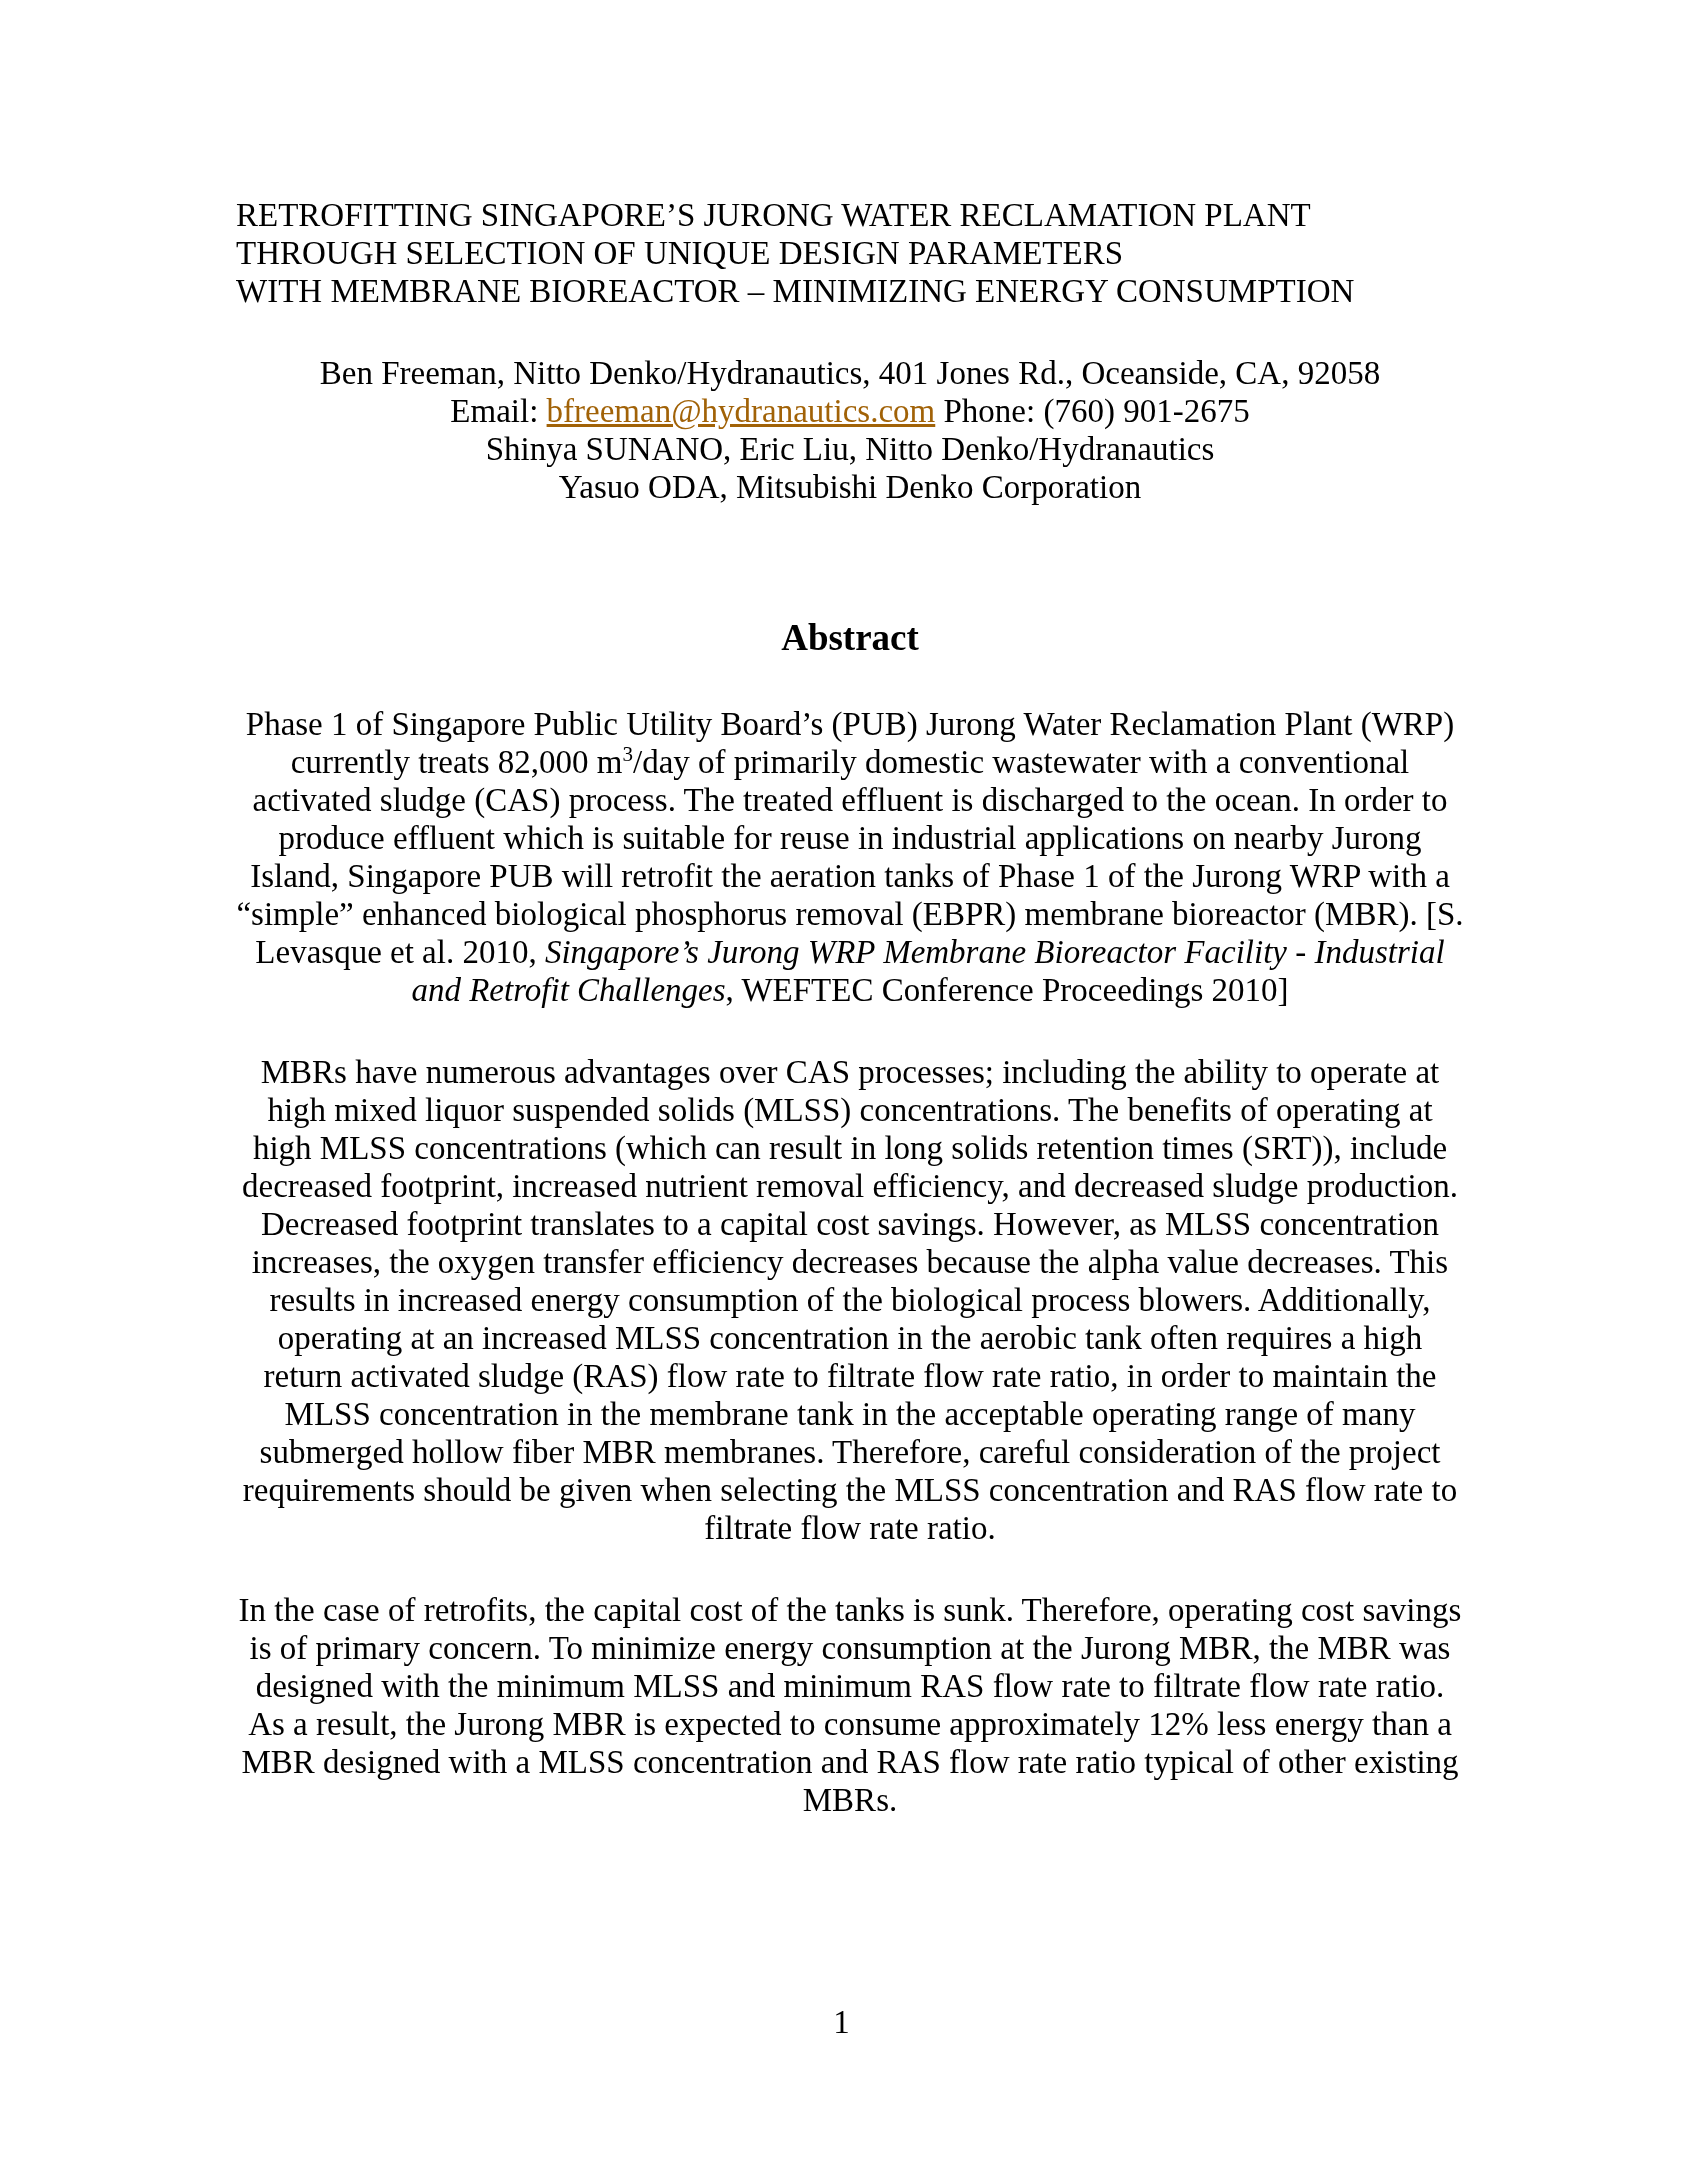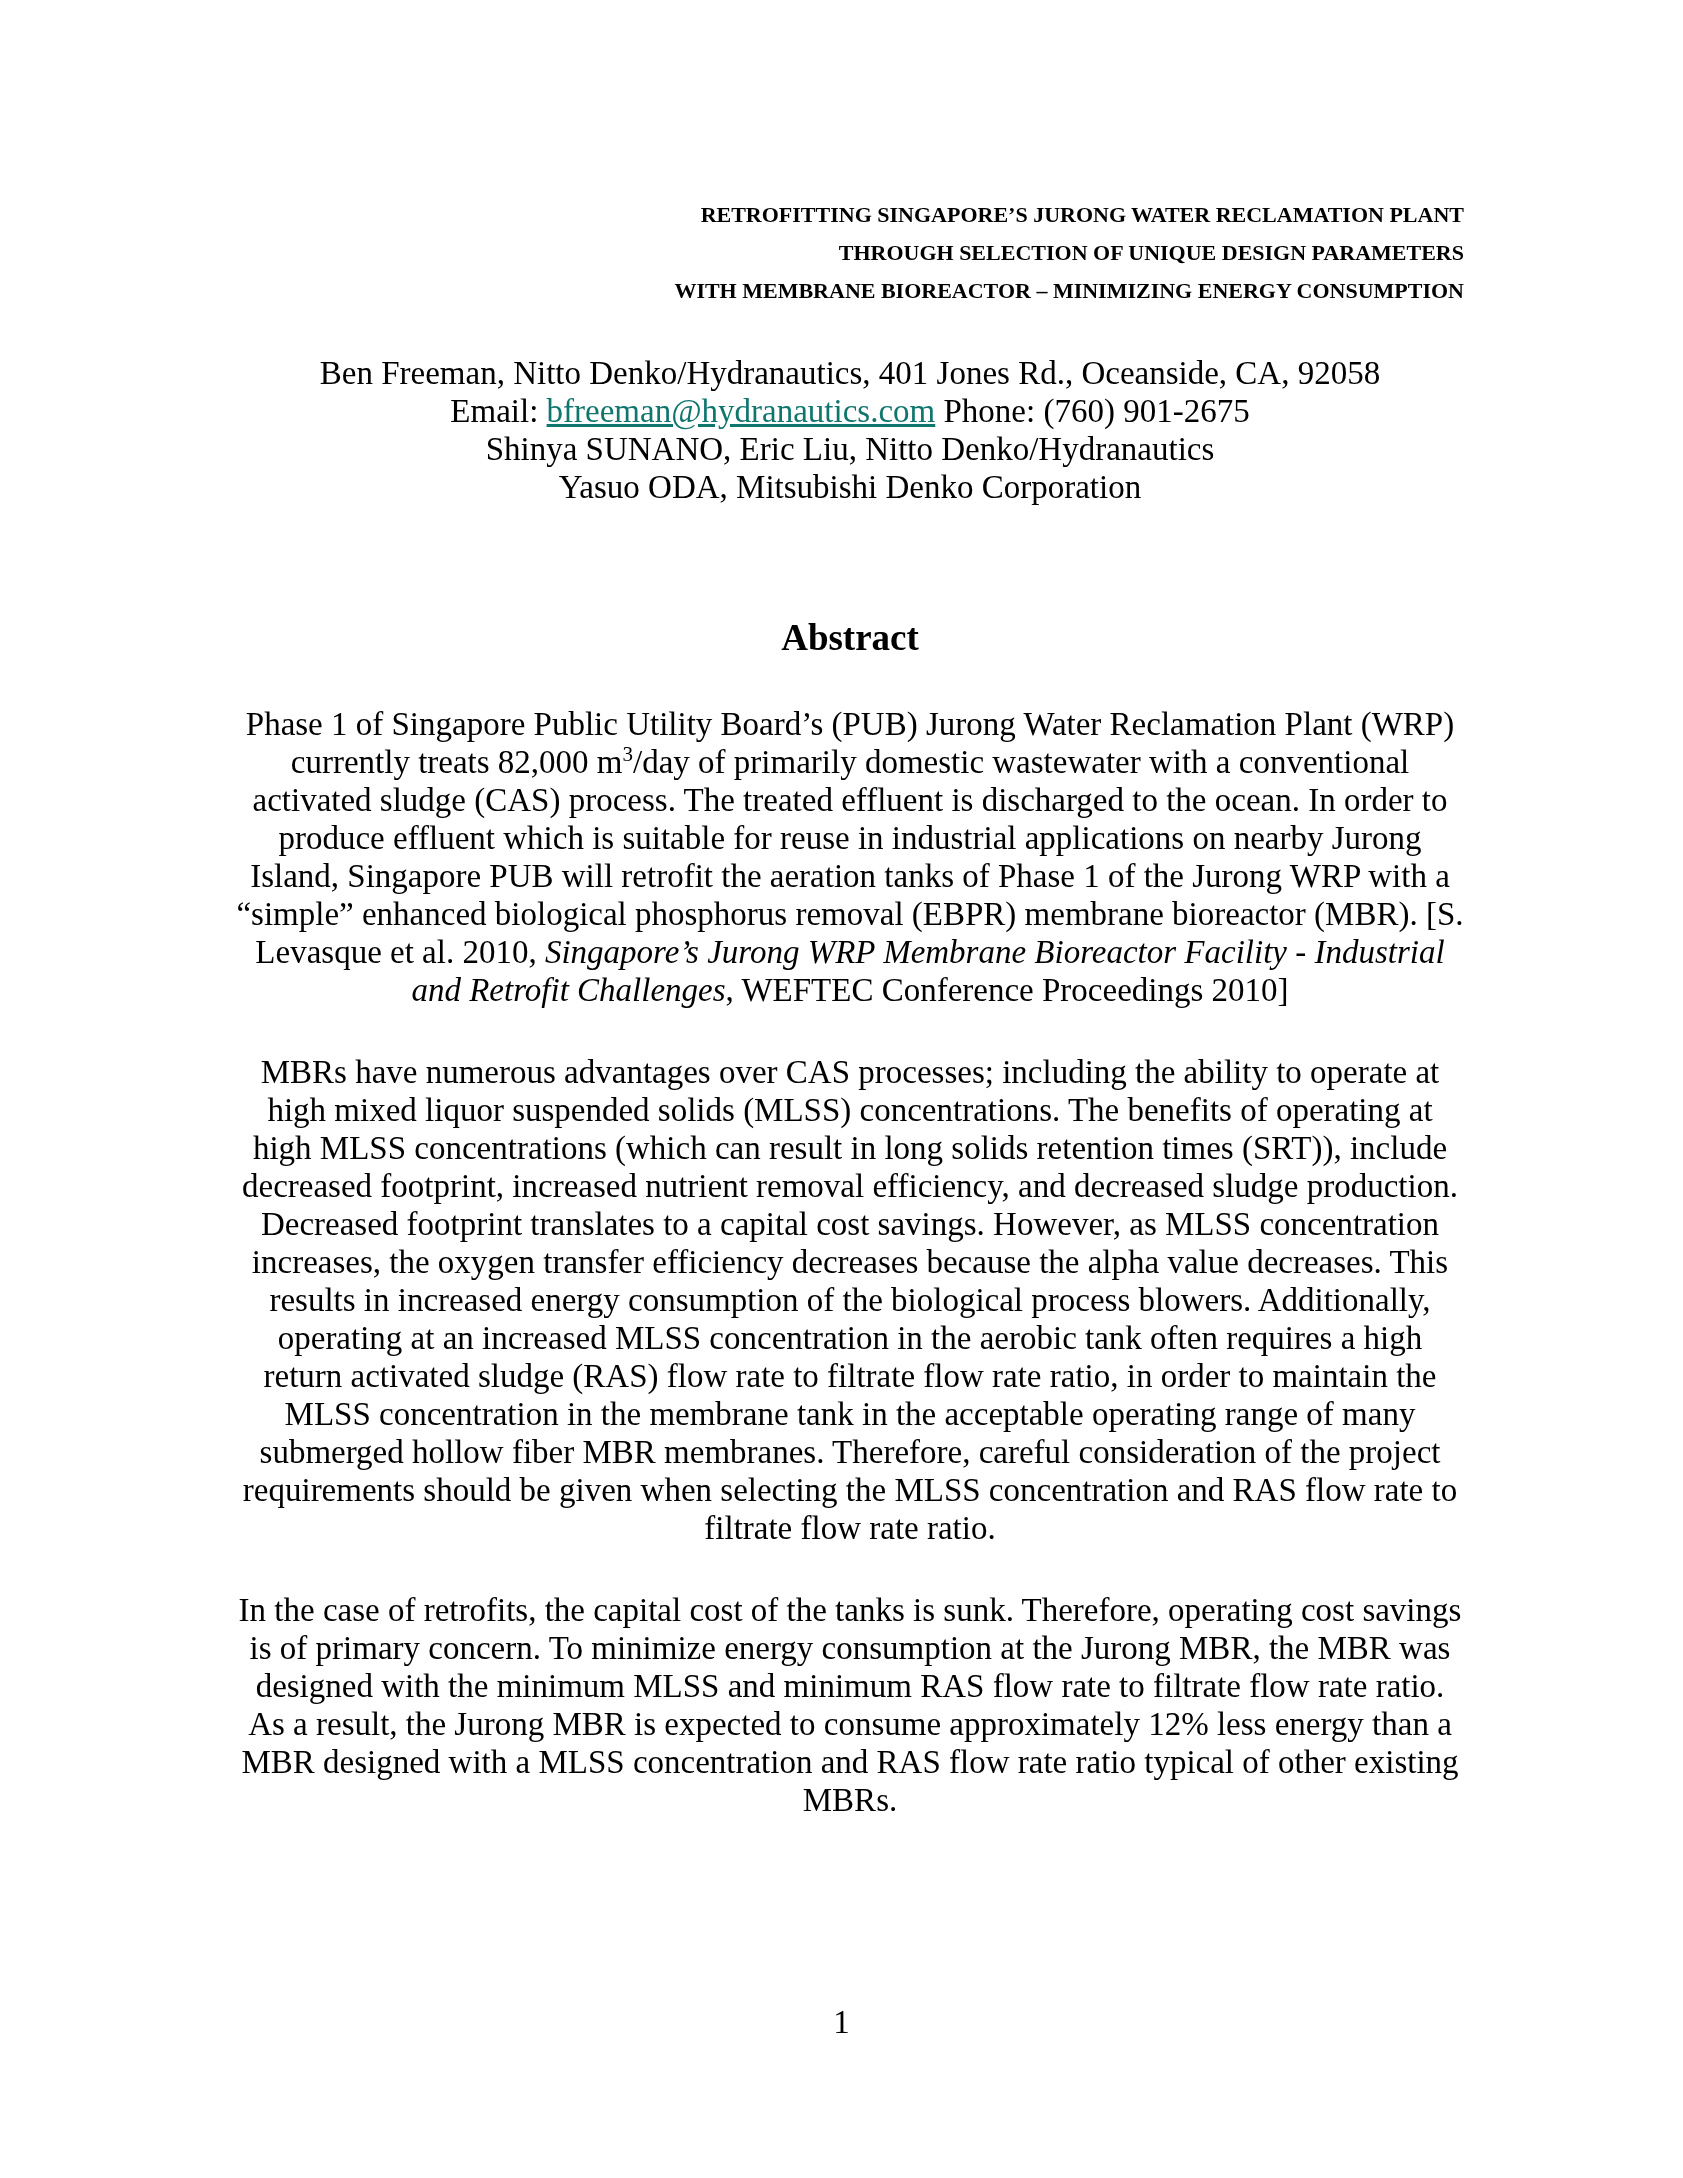--- a/index.html
+++ b/index.html
@@ -16,43 +16,43 @@
   }
   .content {
     position: absolute;
     left: 236px;
     top: 0;
     width: 1228px;
     padding-top: 196px;
   }
   .title {
     margin: 0;
-    font-size: 22px;
+    font-size: 33px;
     line-height: 38px;
-    font-weight: bold;
-    text-align: right;
+    font-weight: normal;
+    text-align: left;
   }
   .authors {
     margin-top: 44px;
     text-align: center;
   }
   .abstract-heading {
     margin: 109px 0 0 0;
     font-family: Liberation Serif, serif;
     font-size: 37px;
     line-height: 46px;
     font-weight: bold;
     text-align: center;
   }
   .para {
     margin: 44px 0 0 0;
     text-align: center;
   }
   a.email-link {
-    color: #0f766e;
+    color: #a16207;
     text-decoration: underline;
     cursor: pointer;
   }
   sup.msup {
     font-size: 21px;
     line-height: 0;
     vertical-align: super;
   }
   em { font-style: italic; }
   .page-number {

